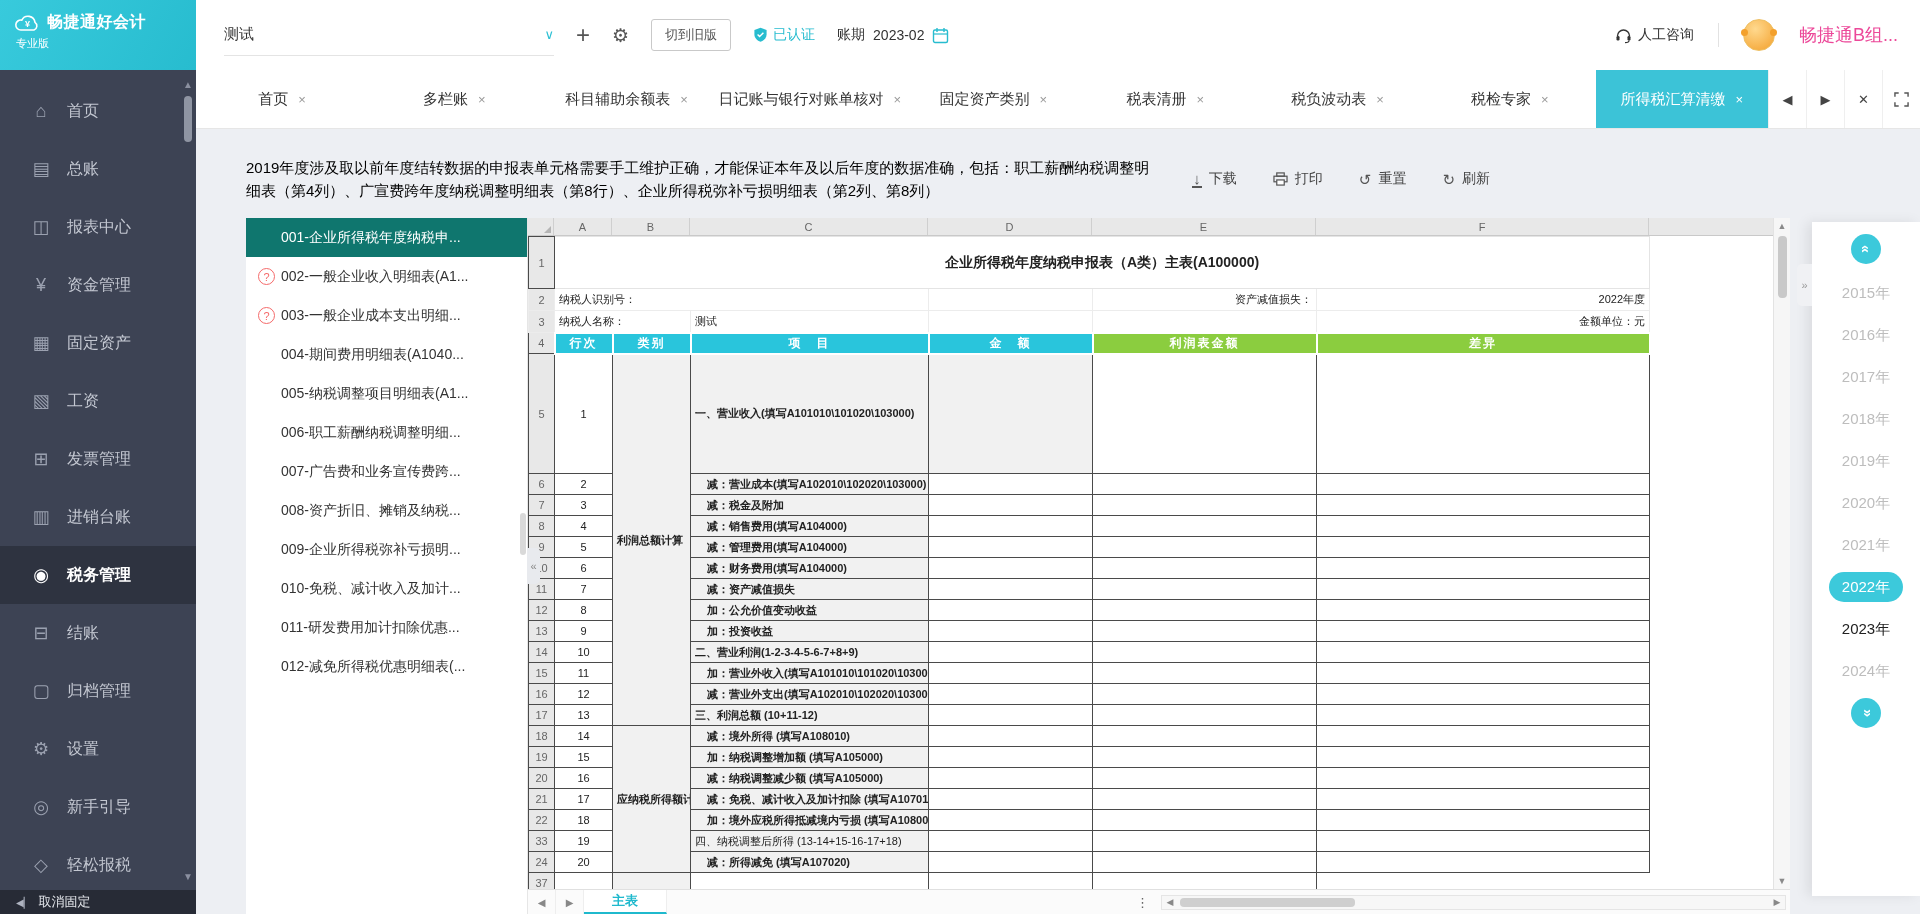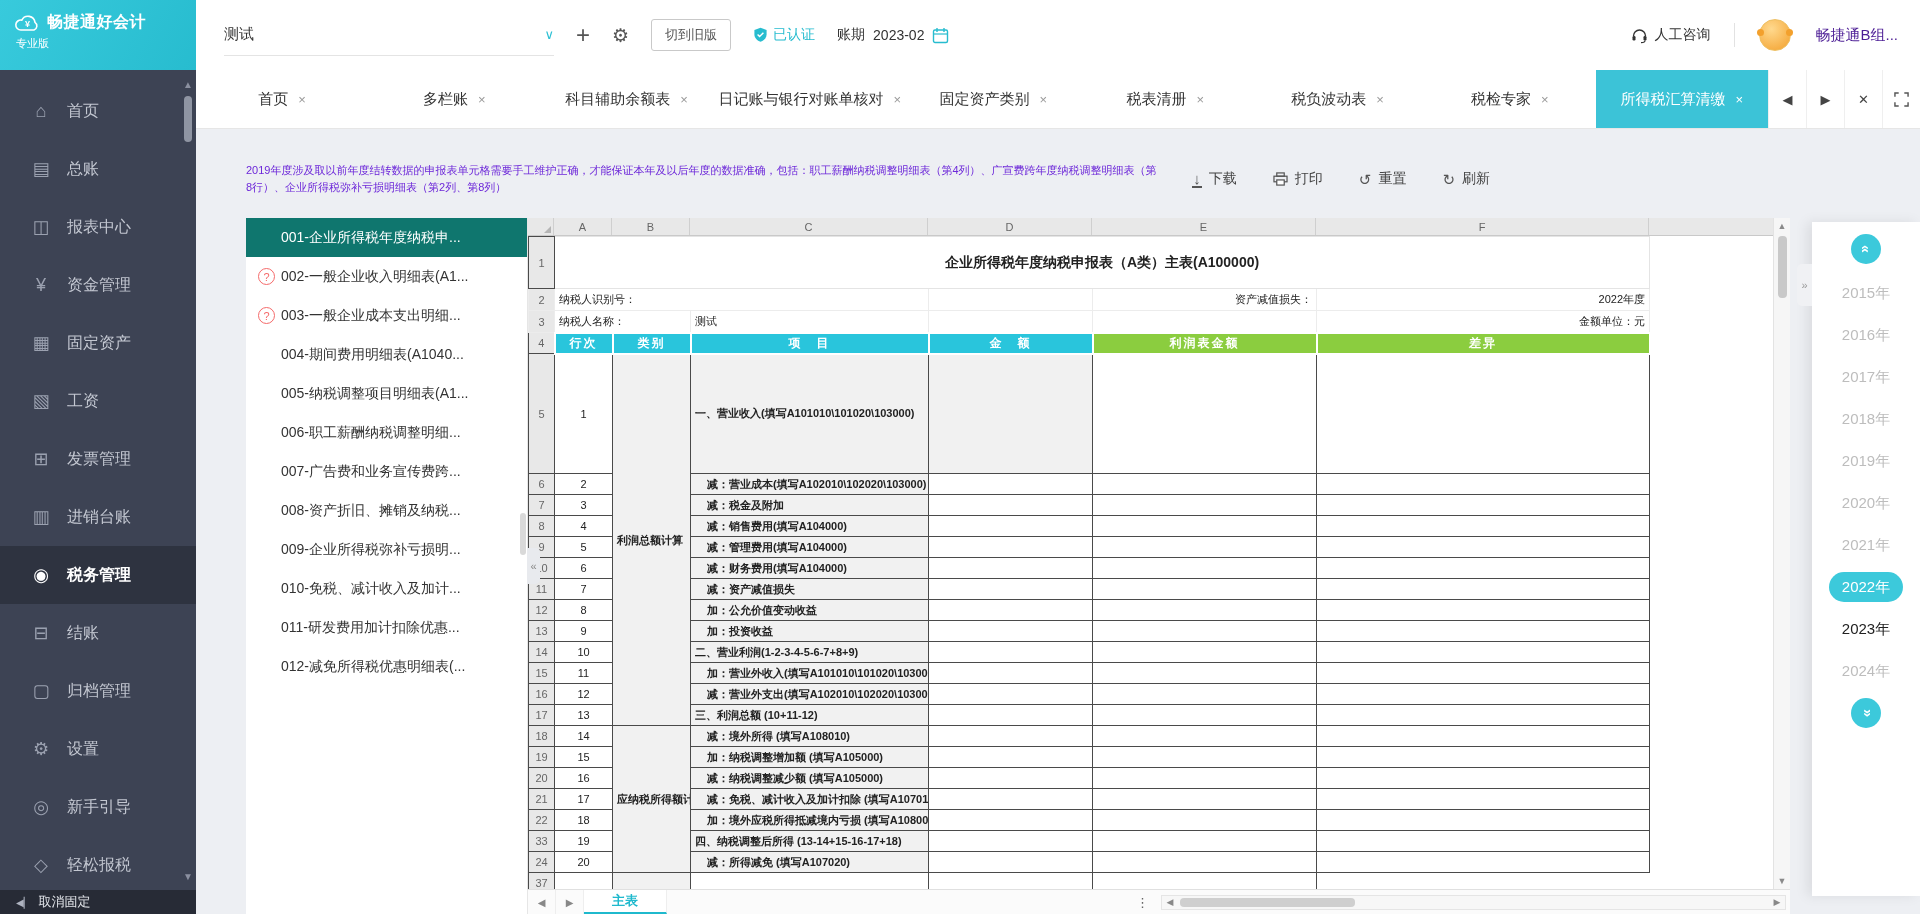--- a/index.html
+++ b/index.html
@@ -36,35 +36,35 @@
   .switch-btn{border:1px solid #c9c9c9;border-radius:3px;padding:6px 13px;font-size:13px;color:#555;background:#fff;cursor:pointer}
   .verified{color:#27bccf;font-size:14px;display:flex;align-items:center;gap:5px;cursor:pointer}
   .period{display:flex;align-items:center;gap:8px;font-size:14px;color:#333}
   .period .pv{cursor:pointer}
   .topbar-right{margin-left:auto;display:flex;align-items:center;gap:24px}
   .consult{display:flex;align-items:center;gap:6px;color:#333;font-size:14px;cursor:pointer}
   .tdiv{width:1px;height:24px;background:#e2e2e2}
   .avatar{width:32px;height:32px;border-radius:50%;background:radial-gradient(circle at 38% 30%,#ffd98e,#f3a02c);border:1px solid #eec063;position:relative;cursor:pointer}
   .avatar:before,.avatar:after{content:"";position:absolute;top:9px;width:7px;height:7px;border-radius:50%;background:#f3a02c}
   .avatar:before{left:-3px}.avatar:after{right:-3px}
-  .user{font-size:15px;color:#4c1d95;cursor:pointer;white-space:nowrap}
+  .user{font-size:18px;color:#ec4899;cursor:pointer;white-space:nowrap}
 
   .tabstrip{height:58px;background:#fff;display:flex;align-items:stretch;box-shadow:0 1px 0 #e6e6e6;flex-shrink:0}
   .tabs{flex:1;display:flex;min-width:0}
   .tab{flex:1;display:flex;align-items:center;justify-content:center;gap:10px;font-size:15px;color:#333;cursor:pointer;white-space:nowrap;padding:0 6px}
   .tab .x{color:#999;font-size:13px}
   .tab.active{background:#3cc3d7;color:#fff}
   .tab.active .x{color:#fff}
   .tab-controls{display:flex;align-items:center}
   .tc{width:38px;height:100%;display:flex;align-items:center;justify-content:center;color:#444;font-size:13px;border-left:1px solid #efefef;cursor:pointer}
 
   .content{flex:1;display:flex;flex-direction:column;padding:12px 0 0 50px;min-height:0}
 
   .notice-row{display:flex;align-items:center;height:78px;padding-right:430px;flex-shrink:0}
-  .notice{width:915px;color:#6d28d9;font-size:11px;line-height:1.55}
+  .notice{width:915px;color:#000000;font-size:15px;line-height:1.55}
   .toolbar{margin-left:auto;display:flex;gap:36px;color:#444;font-size:14px;white-space:nowrap}
   .tool{display:flex;align-items:center;gap:7px;cursor:pointer}
   .tool .ti{font-size:15px;color:#555;line-height:1}
   .dl-glyph{display:inline-block;border-bottom:2px solid #555;line-height:.85;font-size:13px;padding:0 1px}
 
   .workarea{flex:1;display:flex;margin-right:130px;min-height:0;position:relative}
   
   .report-panel{width:281px;background:#fff;position:relative;flex-shrink:0}
   .report-item{height:39px;display:flex;align-items:center;gap:6px;padding:0 8px 0 12px;font-size:14px;color:#333;cursor:pointer;white-space:nowrap;overflow:hidden}
   .report-item.active{background:#0f766e;color:#fff}
@@ -618,21 +618,21 @@
                     <td class="cc">
                       <span class="ind">加：境外应税所得抵减境内亏损 (填写A108000)</span>
                     </td>
                     <td></td>
                     <td class=" lt"></td>
                     <td class=" lt"></td>
                   </tr>
                   <tr>
                     <td class="rn">33</td>
                     <td class="ca">19</td>
-                    <td class="cc"><span style="font-weight: bold; text-align: center;">四、纳税调整后所得 (13-14+15-16-17+18)</span></td>
+                    <td class="cc"><span style="font-weight: normal; text-align: center;">四、纳税调整后所得 (13-14+15-16-17+18)</span></td>
                     <td></td>
                     <td class=" lt"></td>
                     <td class=" lt"></td>
                   </tr>
                   <tr>
                     <td class="rn">24</td>
                     <td class="ca">20</td>
                     <td class="cc">
                       <span class="ind">减：所得减免 (填写A107020)</span>
                     </td>

